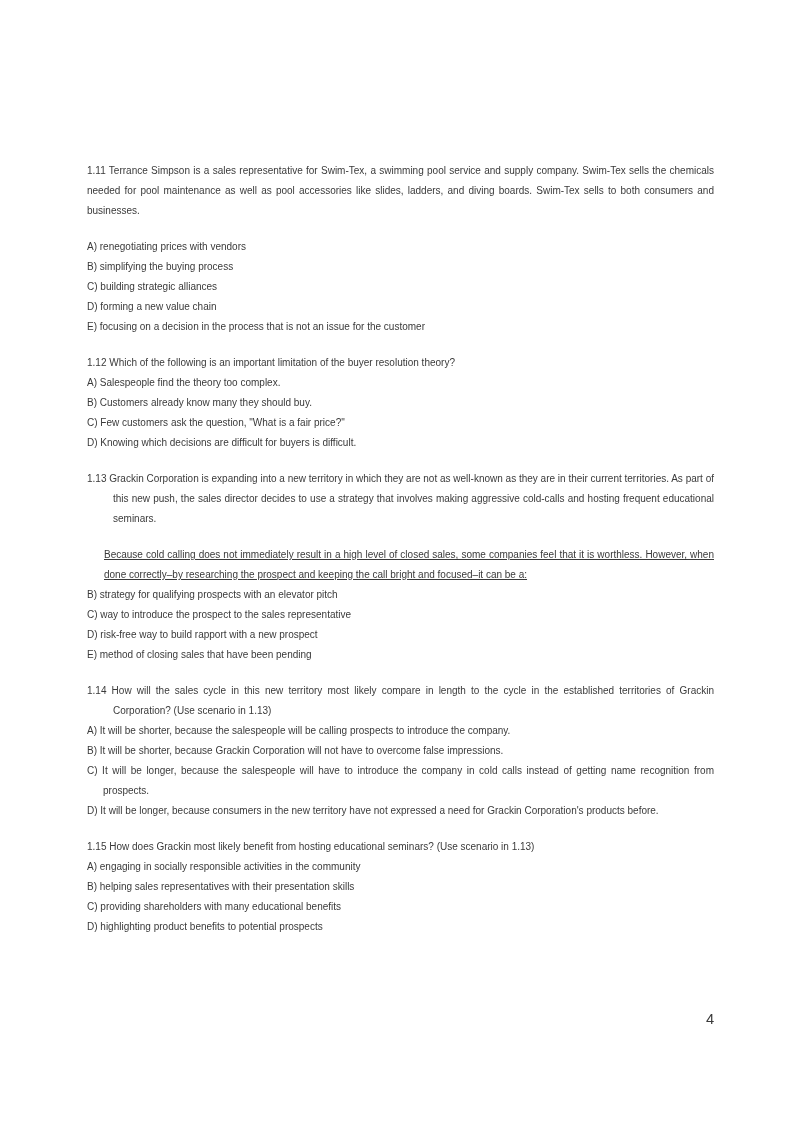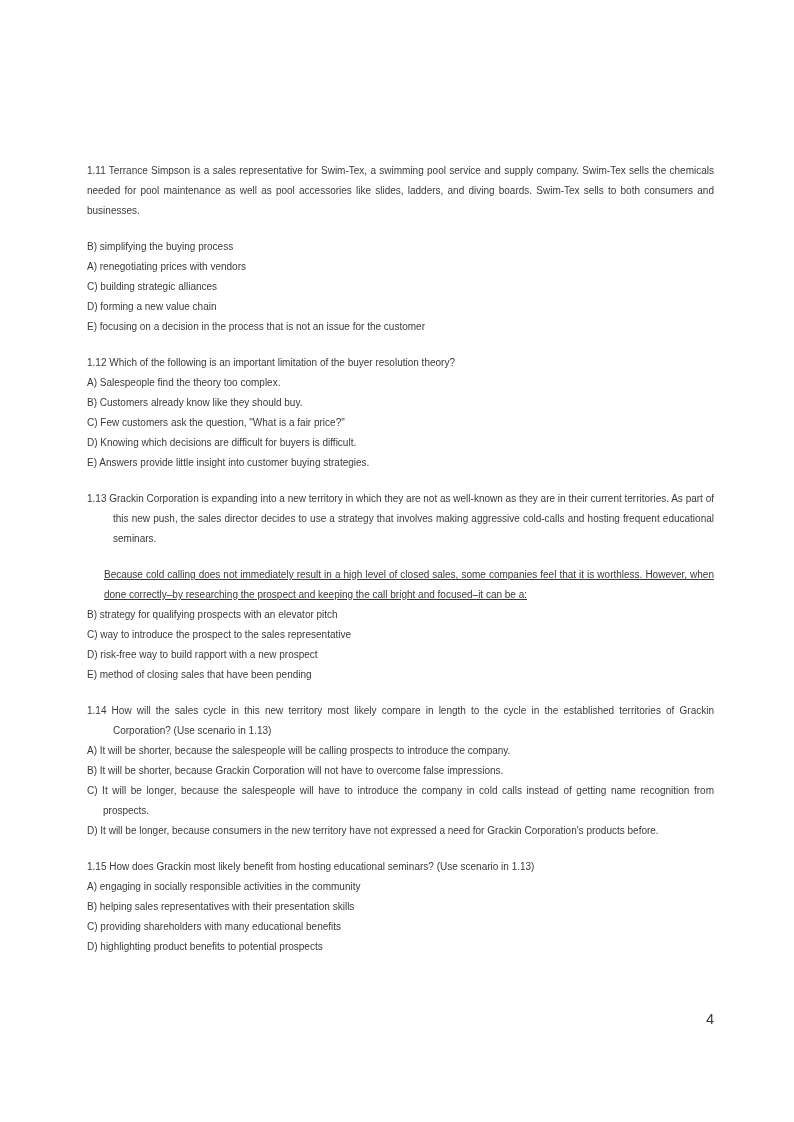--- a/index.html
+++ b/index.html
@@ -62,34 +62,33 @@
   }
 </style>
 </head>
 <body>
 
 <div class="page">
   <div class="content">
 
     <div class="para gap">1.11 Terrance Simpson is a sales representative for Swim-Tex, a swimming pool service and supply company. Swim-Tex sells the chemicals needed for pool maintenance as well as pool accessories like slides, ladders, and diving boards. Swim-Tex sells to both consumers and businesses.</div>
     <div class="gap">
+      <div class="opt">A) renegotiating prices with vendors</div>
       <div class="opt">B) simplifying the buying process</div>
-      <div class="opt">A) renegotiating prices with vendors</div>
       <div class="opt">C) building strategic alliances</div>
       <div class="opt">D) forming a new value chain</div>
       <div class="opt">E) focusing on a decision in the process that is not an issue for the customer</div>
     </div>
 
     <div class="gap">
       <div class="para">1.12 Which of the following is an important limitation of the buyer resolution theory?</div>
       <div class="opt">A) Salespeople find the theory too complex.</div>
-      <div class="opt">B) Customers already know like they should buy.</div>
+      <div class="opt">B) Customers already know many they should buy.</div>
       <div class="opt">C) Few customers ask the question, "What is a fair price?"</div>
       <div class="opt">D) Knowing which decisions are difficult for buyers is difficult.</div>
-      <div class="opt">E) Answers provide little insight into customer buying strategies.</div>
     </div>
 
     <div class="para hang26 gap">1.13 Grackin Corporation is expanding into a new territory in which they are not as well-known as they are in their current territories. As part of this new push, the sales director decides to use a strategy that involves making aggressive cold-calls and hosting frequent educational seminars.</div>
     <div class="para indent17">Because cold calling does not immediately result in a high level of closed sales, some companies feel that it is worthless. However, when done correctly–by researching the prospect and keeping the call bright and focused–it can be a:</div>
     <div class="gap">
       <div class="opt">B) strategy for qualifying prospects with an elevator pitch</div>
       <div class="opt">C) way to introduce the prospect to the sales representative</div>
       <div class="opt">D) risk-free way to build rapport with a new prospect</div>
       <div class="opt">E) method of closing sales that have been pending</div>
     </div>

